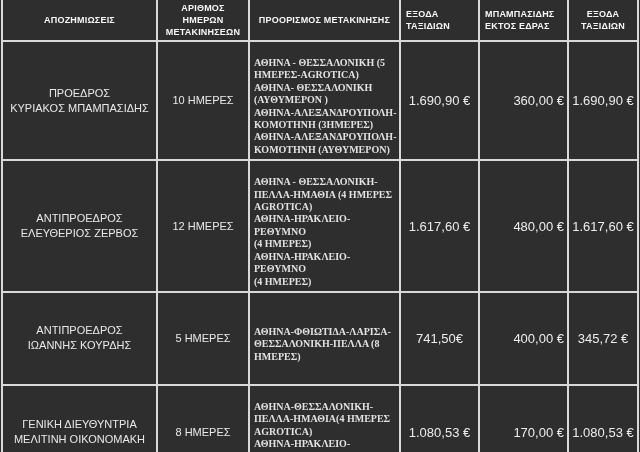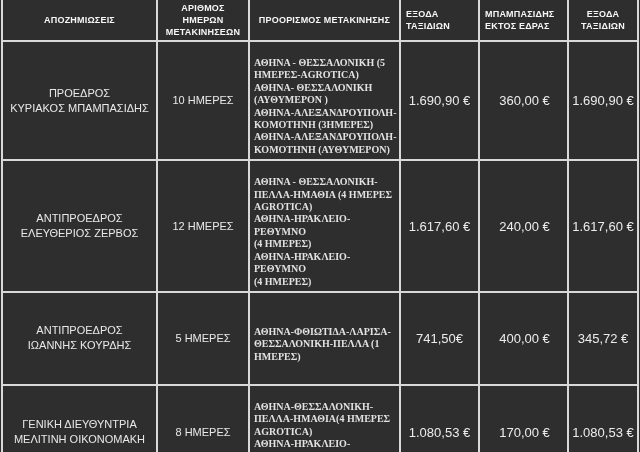--- a/index.html
+++ b/index.html
@@ -60,21 +60,21 @@
     text-align: left;
     vertical-align: middle;
     padding: 15px 2px 3px 4px;
   }
   td.money {
     font-size: 13px;
     color: #ececec;
     text-align: center;
     padding: 2px 3px;
   }
-  td.money.ml { text-align: center; padding-left: 5px; }
+  td.money.ml { text-align: right; padding-left: 5px; }
 
   .bottom-gutter {
     width: 640px;
     height: 7px;
     background: #424242;
   }
 </style>
 </head>
 <body>
 
@@ -126,29 +126,29 @@
       <td class="dest">ΑΘΗΝΑ - ΘΕΣΣΑΛΟΝΙΚΗ-
 ΠΕΛΛΑ-ΗΜΑΘΙΑ (4 ΗΜΕΡΕΣ
 AGROTICA)
 ΑΘΗΝΑ-ΗΡΑΚΛΕΙΟ-
 ΡΕΘΥΜΝΟ
 (4 ΗΜΕΡΕΣ)
 ΑΘΗΝΑ-ΗΡΑΚΛΕΙΟ-
 ΡΕΘΥΜΝΟ
 (4 ΗΜΕΡΕΣ)</td>
       <td class="money">1.617,60 €</td>
-      <td class="money ml">240,00 €</td>
+      <td class="money ml">480,00 €</td>
       <td class="money">1.617,60 €</td>
     </tr>
     <tr style="height:93px;">
       <td class="name">ΑΝΤΙΠΡΟΕΔΡΟΣ
 ΙΩΑΝΝΗΣ ΚΟΥΡΔΗΣ</td>
       <td class="days">5 ΗΜΕΡΕΣ</td>
       <td class="dest">ΑΘΗΝΑ-ΦΘΙΩΤΙΔΑ-ΛΑΡΙΣΑ-
-ΘΕΣΣΑΛΟΝΙΚΗ-ΠΕΛΛΑ (1
+ΘΕΣΣΑΛΟΝΙΚΗ-ΠΕΛΛΑ (8
 ΗΜΕΡΕΣ)</td>
       <td class="money">741,50€</td>
       <td class="money ml">400,00 €</td>
       <td class="money">345,72 €</td>
     </tr>
     <tr style="height:89px;">
       <td class="name">ΓΕΝΙΚΗ ΔΙΕΥΘΥΝΤΡΙΑ
 ΜΕΛΙΤΙΝΗ ΟΙΚΟΝΟΜΑΚΗ</td>
       <td class="days">8 ΗΜΕΡΕΣ</td>
       <td class="dest">ΑΘΗΝΑ-ΘΕΣΣΑΛΟΝΙΚΗ-

